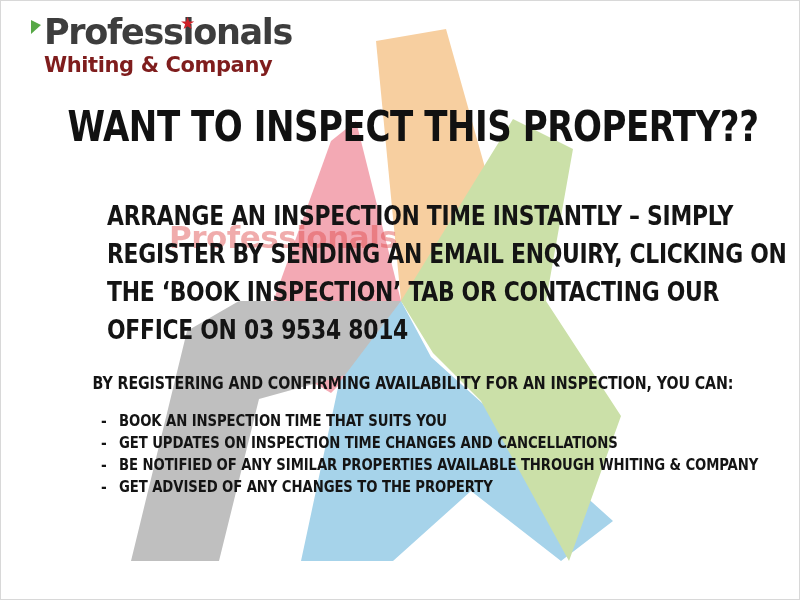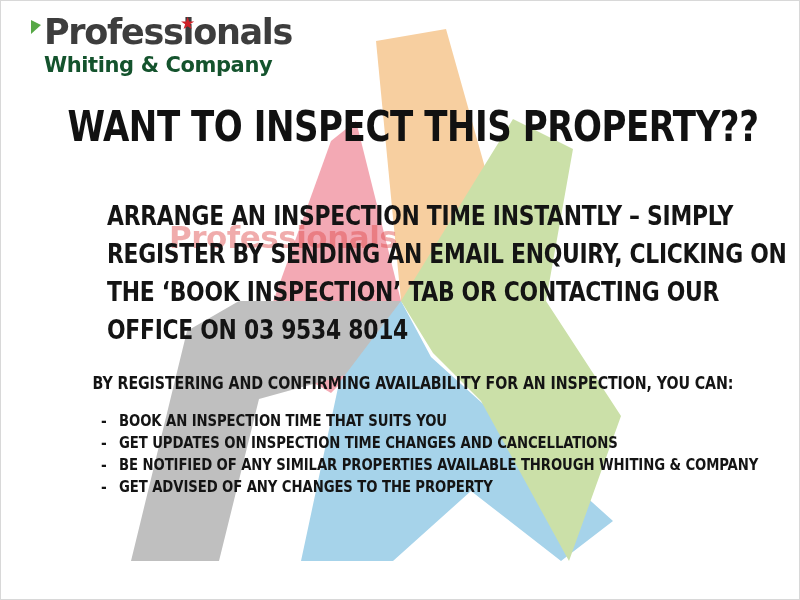--- a/index.html
+++ b/index.html
@@ -84,21 +84,21 @@
     line-height: 1;
   }
   .logo-row2 {
     display: block;
     margin-top: 5px;
     padding-left: 13px;
     font-family: "DejaVu Sans", sans-serif;
     font-weight: bold;
     font-size: 21px;
     letter-spacing: -0.4px;
-    color: #14532d;
+    color: #7f1d1d;
   }
 
   
   #content {
     position: absolute;
     left: 0;
     top: 0;
     width: 800px;
     height: 600px;
     z-index: 2;

